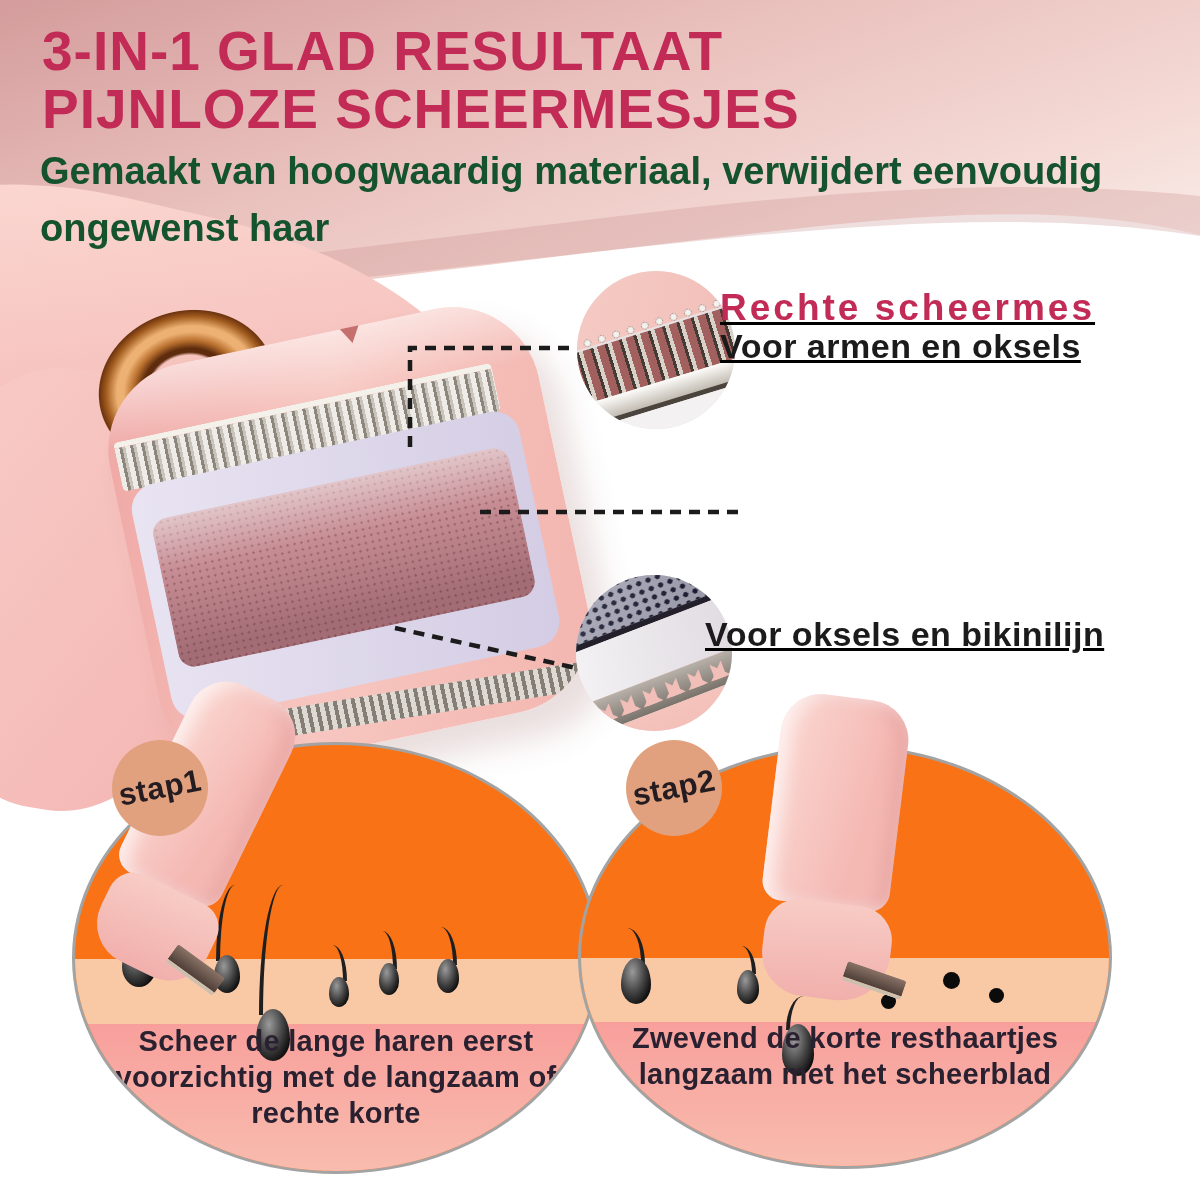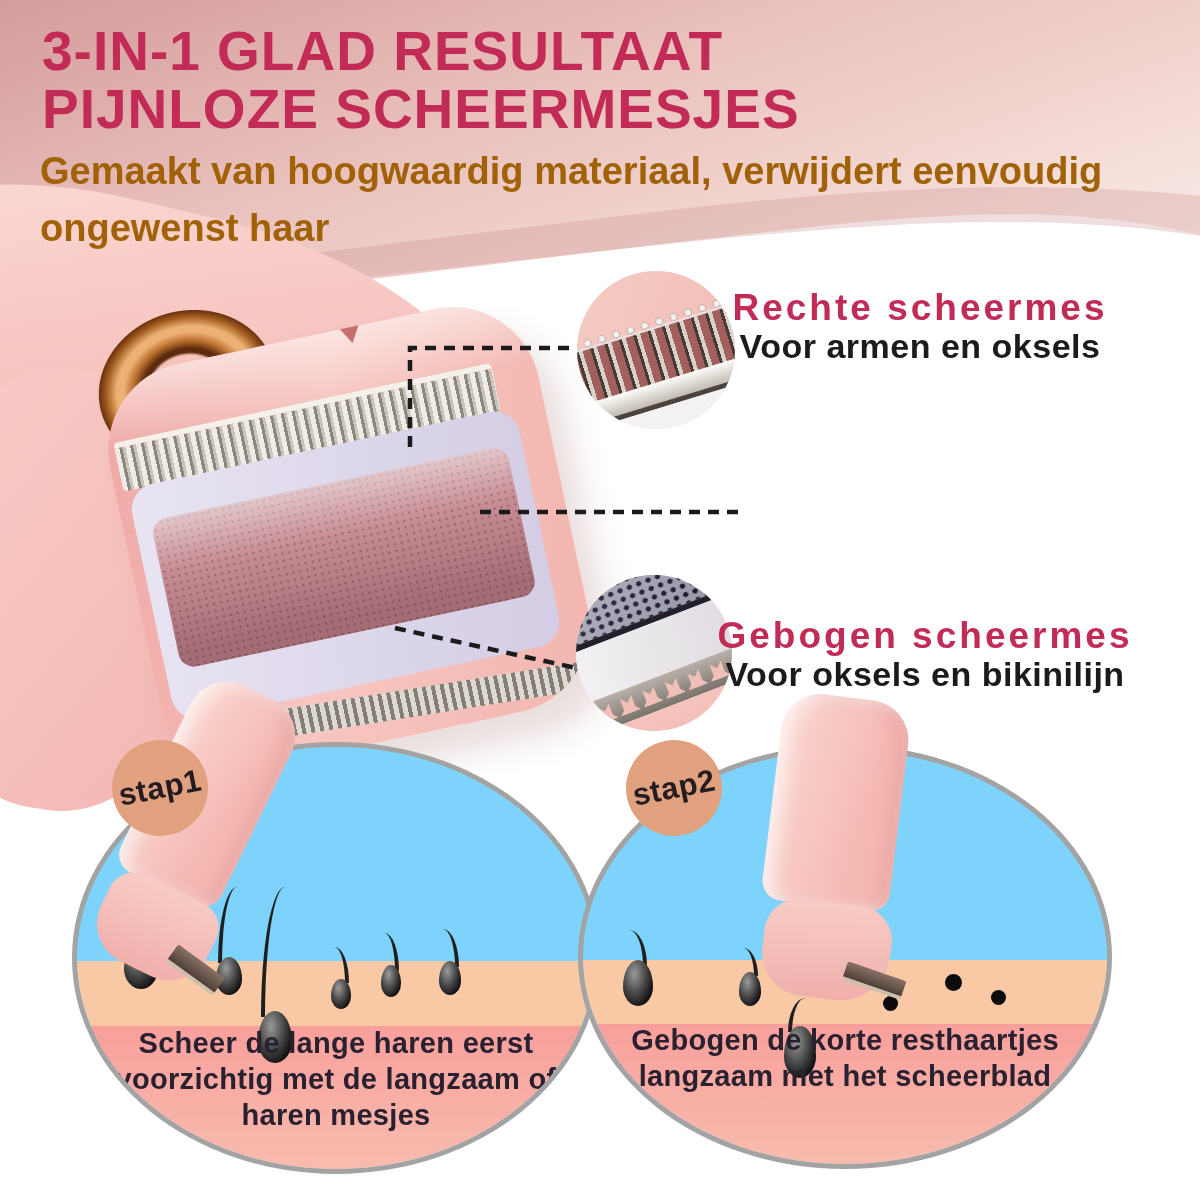--- a/index.html
+++ b/index.html
@@ -5,21 +5,21 @@
   html,body{margin:0;padding:0;background:#ffffff;}
   .canvas{position:relative;width:1200px;height:1191px;overflow:hidden;background:#fff;
           font-family:"Liberation Sans", sans-serif;}
 
   
   .hdr-wave{position:absolute;left:0;top:0;width:1200px;height:340px;z-index:0;}
 
   
   .title{position:absolute;left:42px;top:22px;z-index:6;color:#c12b56;font-weight:bold;
          font-size:55px;letter-spacing:1px;line-height:58px;}
-  .subtitle{position:absolute;left:40px;top:143px;z-index:6;color:#a16207;font-weight:bold;
+  .subtitle{position:absolute;left:40px;top:143px;z-index:6;color:#14532d;font-weight:bold;
             font-size:38px;line-height:57px;}
   .subtitle span{display:block;}
 
   
   .product{position:absolute;left:-10px;top:220px;width:610px;height:560px;z-index:1;}
   .body-upper{position:absolute;left:-170px;top:-10px;width:680px;height:340px;
               background:linear-gradient(160deg,#fcdcd6,#f6c0bc 55%,#f2b3b1);
               border-radius:45% 55% 60% 40%;transform:rotate(13deg);}
   .body-lower{position:absolute;left:-80px;top:150px;width:310px;height:440px;
               background:linear-gradient(120deg,#f8ccc7,#f4b6b3);
@@ -74,31 +74,31 @@
   .c2-white{top:100px;height:52px;background:linear-gradient(100deg,#fbfafc,#d9d4da);}
   .c2-zig{top:152px;height:32px;
           background:linear-gradient(-45deg,#f2beb8 12px,rgba(0,0,0,0) 0),
                      linear-gradient(45deg,#f2beb8 12px,rgba(0,0,0,0) 0),
                      linear-gradient(180deg,#b8b1a9,#7a736b);
           background-size:24px 24px,24px 24px,100% 100%;
           background-position:12px 0,0 0,0 0;}
   .c2-pink{top:184px;height:120px;background:linear-gradient(180deg,#f4c3bc,#f0b3ad);}
 
   
-  .callout{position:absolute;z-index:6;text-align:center;}
+  .callout{position:absolute;z-index:6;text-decoration:underline;}
   .callout .h{color:#c12b56;font-weight:bold;font-size:37px;letter-spacing:3px;line-height:40px;}
   .callout .b{color:#1b1b1b;font-weight:bold;font-size:34px;line-height:37px;letter-spacing:.5px;}
   .callout .b span{display:block;}
 
   
   .leaders{position:absolute;left:0;top:0;width:1200px;height:1191px;z-index:5;pointer-events:none;}
 
   
-  .step-ellipse{position:absolute;border:5px solid #a3a3a3;border-radius:50%;overflow:hidden;
-                background:#7dd3fc;box-sizing:border-box;z-index:2;}
+  .step-ellipse{position:absolute;border:3px solid #a3a3a3;border-radius:50%;overflow:hidden;
+                background:#f97316;box-sizing:border-box;z-index:2;}
   .band-peach{position:absolute;left:0;right:0;background:#f9c9a5;}
   .band-pink{position:absolute;left:0;right:0;bottom:0;background:linear-gradient(180deg,#f89f9c,#f8bcae);}
   .caption{position:absolute;left:4%;right:4%;text-align:center;color:#2a2130;font-weight:bold;
            font-size:29px;line-height:36px;letter-spacing:.3px;}
   .caption span{display:block;}
   .badge{position:absolute;width:96px;height:96px;border-radius:50%;background:#e2a17e;z-index:4;
          display:flex;align-items:center;justify-content:center;transform:rotate(-11deg);
          font-weight:bold;font-size:31px;color:#241c20;letter-spacing:.5px;}
 
   .hair{position:absolute;}
@@ -193,21 +193,20 @@
 
   <div class="callout" style="left:720px;top:288px;width:400px;">
     <div class="h">Rechte scheermes</div>
     <div class="b">
       <span>Voor armen en oksels</span>
     </div>
   </div>
 
 
   <div class="callout" style="left:705px;top:616px;width:440px;">
-    <div class="h">Gebogen scheermes</div>
     <div class="b">
       <span>Voor oksels en bikinilijn</span>
     </div>
   </div>
 
   <div class="step-ellipse" style="left:72px;top:742px;width:528px;height:432px;">
     <div class="band-peach" style="top:214px;height:65px;"></div>
     <div class="band-pink" style="top:279px;"></div>
 
     <div class="hair" style="left:44px;top:100px;width:40px;height:142px;">
@@ -231,21 +230,21 @@
       <div class="bulb" style="width:20px;height:32px;"></div>
       </div>
     <div class="hair" style="left:360px;top:182px;width:26px;height:66px;">
       <div class="tail r" style="left:2px;top:0;width:16px;height:38px;"></div>
       <div class="bulb" style="width:22px;height:34px;"></div>
       </div>
 
     <div class="caption" style="top:278px;">
       <span>Scheer de lange haren eerst</span>
       <span>voorzichtig met de langzaam of</span>
-      <span>haren mesjes</span>
+      <span>rechte korte</span>
     </div>
   </div>
 
   <div class="dev" style="left:208px;top:668px;width:160px;height:320px;transform:rotate(26deg);transform-origin:top left;">
     <div class="handle" style="left:0;top:0;width:112px;height:218px;"></div>
     <div class="head2" style="left:8px;top:214px;width:118px;height:88px;"></div>
     <div class="blade" style="left:92px;top:266px;width:58px;height:18px;transform:rotate(10deg);"></div>
   </div>
 
   <div class="badge" style="left:112px;top:740px;">
@@ -266,21 +265,21 @@
       </div>
     <div class="hair" style="left:200px;top:248px;width:34px;height:80px;">
       <div class="tail" style="left:5px;top:0;width:18px;height:34px;"></div>
       <div class="bulb" style="width:32px;height:52px;"></div>
       </div>
     <div class="dot" style="left:300px;top:246px;width:15px;height:15px;"></div>
     <div class="dot" style="left:362px;top:224px;width:17px;height:17px;"></div>
     <div class="dot" style="left:408px;top:240px;width:15px;height:15px;"></div>
 
     <div class="caption" style="top:272px;">
-      <span>Gebogen de korte resthaartjes</span>
+      <span>Zwevend de korte resthaartjes</span>
       <span>langzaam met het scheerblad</span>
     </div>
   </div>
 
   <div class="dev" style="left:772px;top:688px;width:170px;height:320px;transform:rotate(7deg);transform-origin:top left;">
     <div class="handle" style="left:14px;top:0;width:128px;height:210px;"></div>
     <div class="head2" style="left:22px;top:206px;width:128px;height:96px;border-radius:34px 34px 50px 44px;"></div>
     <div class="blade" style="left:106px;top:268px;width:62px;height:16px;transform:rotate(12deg);"></div>
   </div>
 

